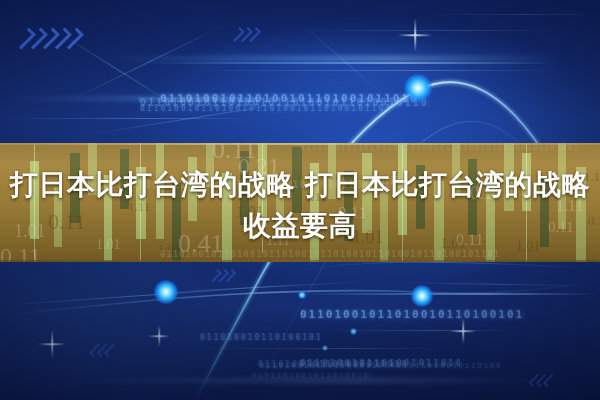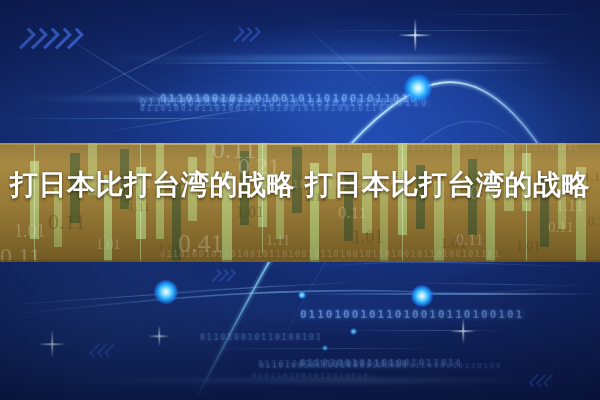--- a/index.html
+++ b/index.html
@@ -362,15 +362,16 @@
     <div class="band-binary" style="left:160px;top:106px;width:340px;font-size:9px;">0110100101101001011010010110100101101001011010010110100101101001</div>
     <div class="band-binary" style="left:300px;top:0px;width:280px;font-size:8px;opacity:.6;">0110100101101001011010010110100101101001011010010110100101101001</div>
 
     <div class="band-sheen"></div>
     <div class="band-edge-top"></div>
     <div class="band-edge-bot"></div>
   </div>
 
   <div class="headline" style="top:164px;">
     <div>打日本比打台湾的战略 打日本比打台湾的战略</div>
+    <div>收益要高</div>
   </div>
 
 </div>
 
 </body></html>

